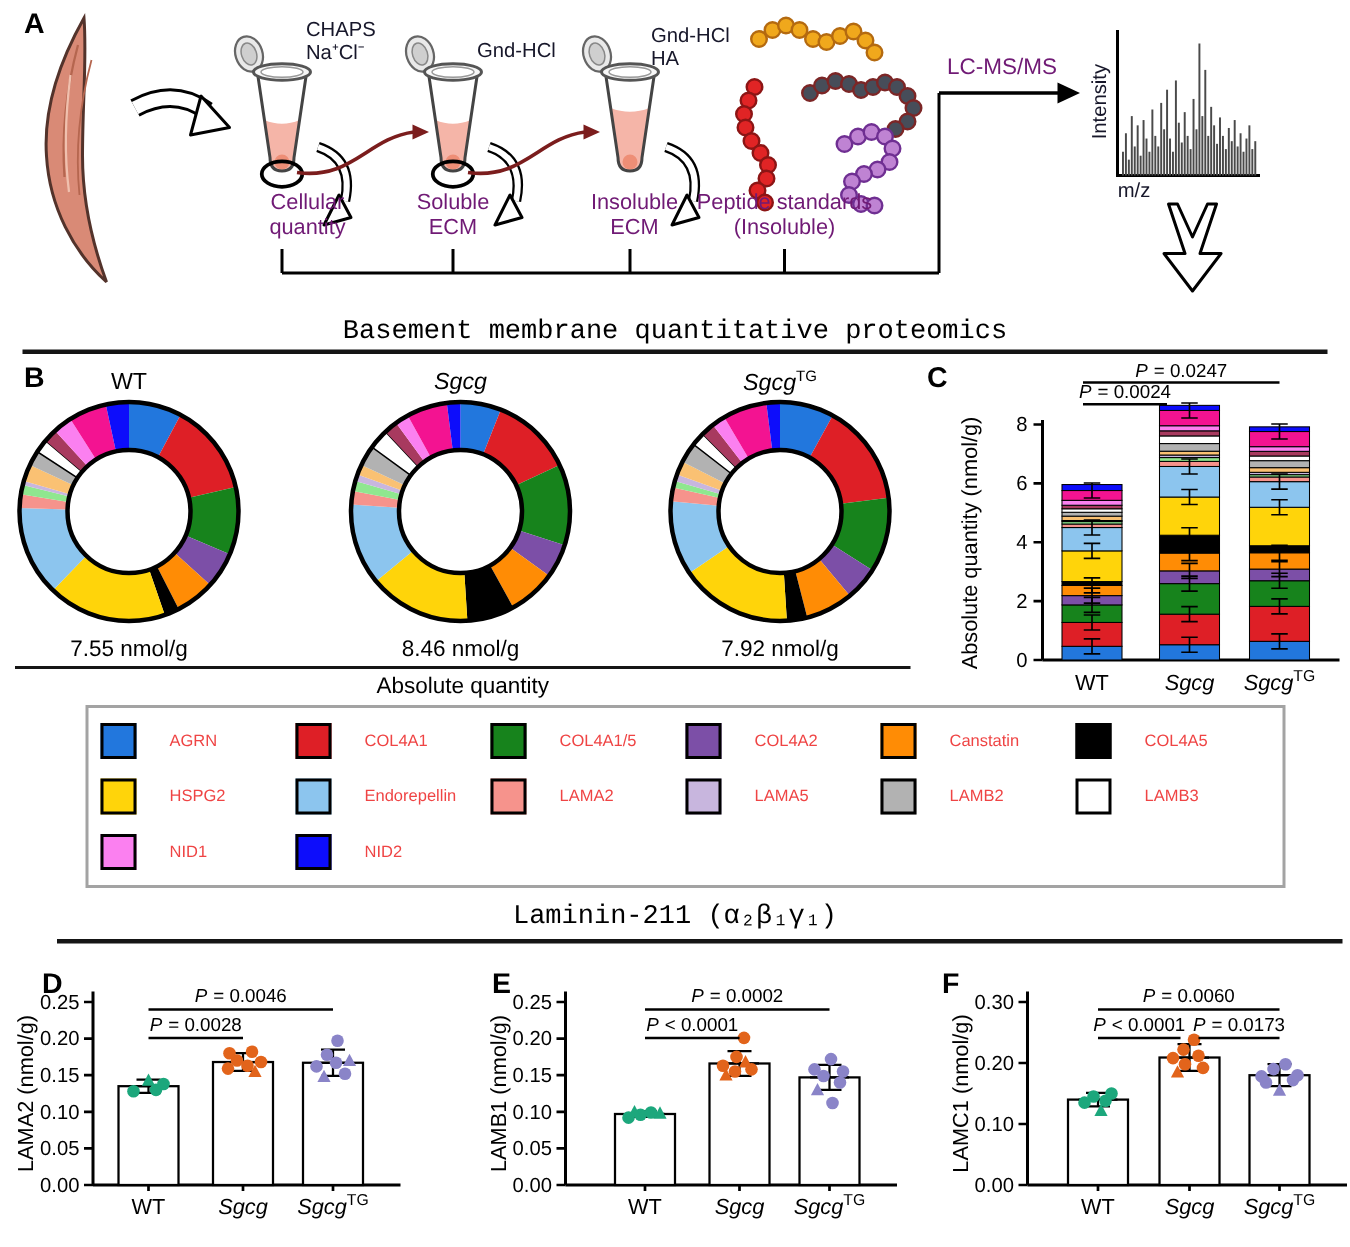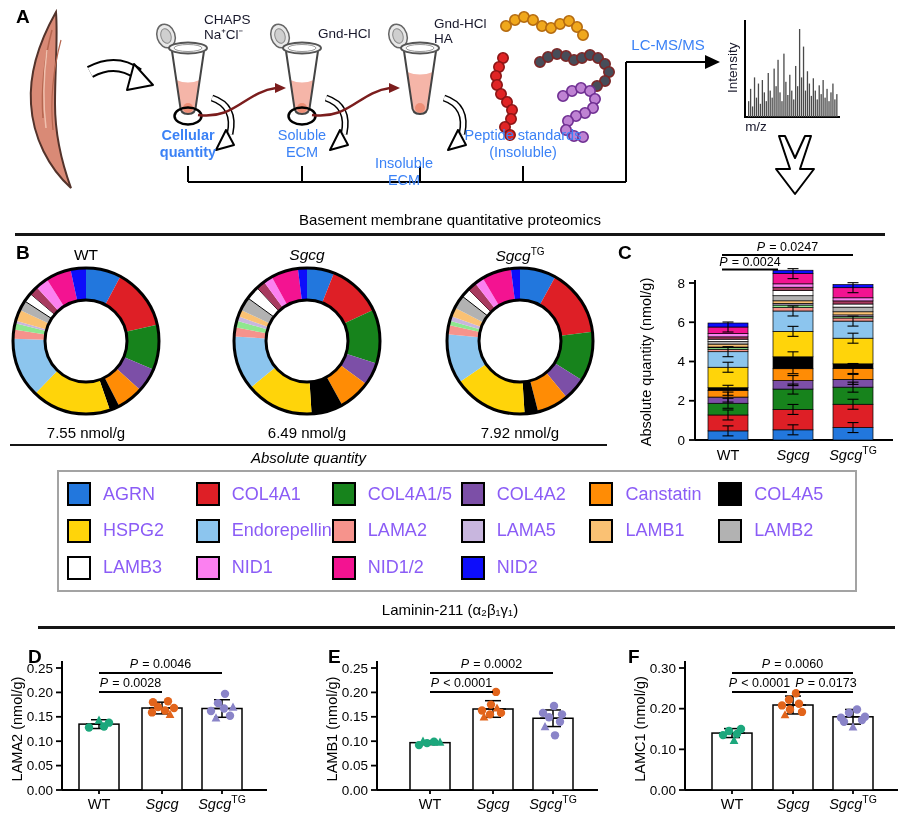--- a/index.html
+++ b/index.html
@@ -1,31 +1,31 @@
 <!DOCTYPE html>
 <html><head>
 <meta charset="utf-8">
 <style>
   html,body{margin:0;padding:0;background:#fff;}
   #fig{position:relative;width:900px;height:831px;background:#fff;overflow:hidden;
        font-family:"Liberation Sans",sans-serif;color:#111;}
   .abs{position:absolute;}
   .ctr{text-align:center;}
-  .lbl{font-size:14.5px;color:#3b82f6;line-height:1.2;text-align:center;}
+  .lbl{font-size:14.5px;color:#701a75;line-height:1.2;text-align:center;}
   .sm{font-size:13.5px;color:#17172a;line-height:1.15;}
   .pletter{font-weight:bold;font-size:19px;color:#000;}
   .hline{background:#151515;}
   .donut-title{font-size:15.5px;color:#000;}
   .donut-val{font-size:15px;color:#000;}
-  .section-title{font-size:15px;color:#000;}
+  .section-title{font-size:18px;color:#000;font-family:Liberation Mono, monospace;}
   svg text{font-family:"Liberation Sans",sans-serif;}
   .legend-box{border:2.5px solid #a3a3a3;background:#fff;display:grid;
     grid-template-columns:repeat(6,1fr);grid-template-rows:repeat(3,1fr);
     align-items:center;padding:4px 8px;box-sizing:border-box;}
-  .leg-item{display:flex;align-items:center;gap:12px;font-size:18px;color:#8b5cf6;}
+  .leg-item{display:flex;align-items:center;gap:22px;font-size:11px;color:#ef4444;}
   .leg-swatch{width:24px;height:24px;border:2px solid #000;flex:0 0 auto;box-sizing:border-box;}
   i{font-style:italic;}
   sup{font-size:10px;}
 </style>
 </head>
 <body>
 
 <div id="fig">
 
   <div class="abs pletter" style="left:16px;top:6px;">A</div>
@@ -191,29 +191,29 @@
       <rect x="836.2" y="94.12" width="1.3" height="22.880000000000003" fill="#4a4a4a"></rect>
       <polygon points="779,136 790,169 776,169 795,194 814,169 800,169 811,136 805,136 795,158 785,136" fill="#fff" stroke="#000" stroke-width="2" stroke-linejoin="round"></polygon>
     </svg>
 
   <div class="abs sm" style="left:204px;top:12px;">CHAPS</div>
   <div class="abs sm" style="left:204px;top:27px;">Na⁺Cl⁻</div>
   <div class="abs sm" style="left:318px;top:26px;">Gnd-HCl</div>
   <div class="abs sm" style="left:434px;top:16px;">Gnd-HCl</div>
   <div class="abs sm" style="left:434px;top:31px;">HA</div>
 
-  <div class="abs lbl ctr" style="left:133px;top:127px;width:110px;font-weight:bold;">
+  <div class="abs lbl ctr" style="left:150px;top:127px;width:110px;">
     <span style="display:block">Cellular</span>
     <span style="display:block">quantity</span>
   </div>
   <div class="abs lbl ctr" style="left:247px;top:127px;width:110px;">
     <span style="display:block">Soluble</span>
     <span style="display:block">ECM</span>
   </div>
-  <div class="abs lbl ctr" style="left:349px;top:127px;width:110px;margin-top:28px;">
+  <div class="abs lbl ctr" style="left:368px;top:127px;width:110px;">
     <span style="display:block">Insoluble</span>
     <span style="display:block">ECM</span>
   </div>
   <div class="abs lbl ctr" style="left:448px;top:127px;width:150px;">
     <span style="display:block">Peptide standards</span>
     <span style="display:block">(Insoluble)</span>
   </div>
 
   <div class="abs lbl ctr" style="left:618px;top:36px;width:100px;font-size:15px;">LC-MS/MS</div>
   <div class="abs sm ctr" style="left:688px;top:60px;width:90px;transform:rotate(-90deg);">Intensity</div>
@@ -290,25 +290,25 @@
         <circle cx="520" cy="91" r="73" fill="none" stroke="#000" stroke-width="3"></circle>
         <circle cx="520" cy="91" r="41" fill="#fff" stroke="#000" stroke-width="3"></circle>
       </g>
     </svg>
 
   <div class="abs ctr donut-title" style="left:16px;top:246px;width:140px;" id="donut-title-0"><span>WT</span></div>
   <div class="abs ctr donut-title" style="left:237px;top:246px;width:140px;" id="donut-title-1"><i>Sgcg</i></div>
   <div class="abs ctr donut-title" style="left:450px;top:246px;width:140px;" id="donut-title-2"><i>Sgcg</i><sup>TG</sup></div>
 
   <div class="abs ctr donut-val" style="left:16px;top:424px;width:140px;">7.55 nmol/g</div>
-  <div class="abs ctr donut-val" style="left:237px;top:424px;width:140px;">6.49 nmol/g</div>
+  <div class="abs ctr donut-val" style="left:237px;top:424px;width:140px;">8.46 nmol/g</div>
   <div class="abs ctr donut-val" style="left:450px;top:424px;width:140px;">7.92 nmol/g</div>
 
   <div class="abs hline" style="left:10px;top:444px;width:597px;height:2px;"></div>
-  <div class="abs ctr donut-val" style="left:10px;top:449px;width:597px;font-style:italic;">Absolute quantity</div>
+  <div class="abs ctr donut-val" style="left:10px;top:449px;width:597px;">Absolute quantity</div>
 
   <div class="abs pletter" style="left:618px;top:242px;">C</div>
   <svg id="svgC" class="abs" style="left:615px;top:240px;" width="285" height="235">
       <line x1="74" y1="200" x2="80" y2="200" stroke="#000" stroke-width="1.8"></line>
       <text x="70" y="204.5" font-size="13.5" fill="#000" text-anchor="end">0</text>
       <line x1="74" y1="160.75" x2="80" y2="160.75" stroke="#000" stroke-width="1.8"></line>
       <text x="70" y="165.25" font-size="13.5" fill="#000" text-anchor="end">2</text>
       <line x1="74" y1="121.5" x2="80" y2="121.5" stroke="#000" stroke-width="1.8"></line>
       <text x="70" y="126" font-size="13.5" fill="#000" text-anchor="end">4</text>
       <line x1="74" y1="82.25" x2="80" y2="82.25" stroke="#000" stroke-width="1.8"></line>
@@ -491,38 +491,30 @@
       </div>
       <div class="leg-item">
         <span class="leg-swatch" style="background: rgb(246, 147, 140);"></span>
         <span>LAMA2</span>
       </div>
       <div class="leg-item">
         <span class="leg-swatch" style="background: rgb(200, 182, 222);"></span>
         <span>LAMA5</span>
       </div>
       <div class="leg-item">
-        <span class="leg-swatch" style="background: rgb(250, 193, 115);"></span>
-        <span>LAMB1</span>
-      </div>
-      <div class="leg-item">
         <span class="leg-swatch" style="background: rgb(178, 178, 178);"></span>
         <span>LAMB2</span>
       </div>
       <div class="leg-item">
         <span class="leg-swatch" style="background: rgb(255, 255, 255);"></span>
         <span>LAMB3</span>
       </div>
       <div class="leg-item">
         <span class="leg-swatch" style="background: rgb(251, 128, 240);"></span>
         <span>NID1</span>
-      </div>
-      <div class="leg-item">
-        <span class="leg-swatch" style="background: rgb(243, 19, 145);"></span>
-        <span>NID1/2</span>
       </div>
       <div class="leg-item">
         <span class="leg-swatch" style="background: rgb(13, 13, 251);"></span>
         <span>NID2</span>
       </div>
     </div>
 
   <div class="abs ctr section-title" style="left:0;top:601px;width:900px;">Laminin-211 (α₂β₁γ₁)</div>
   <div class="abs hline" style="left:38px;top:626px;width:857px;height:2.5px;"></div>
 

